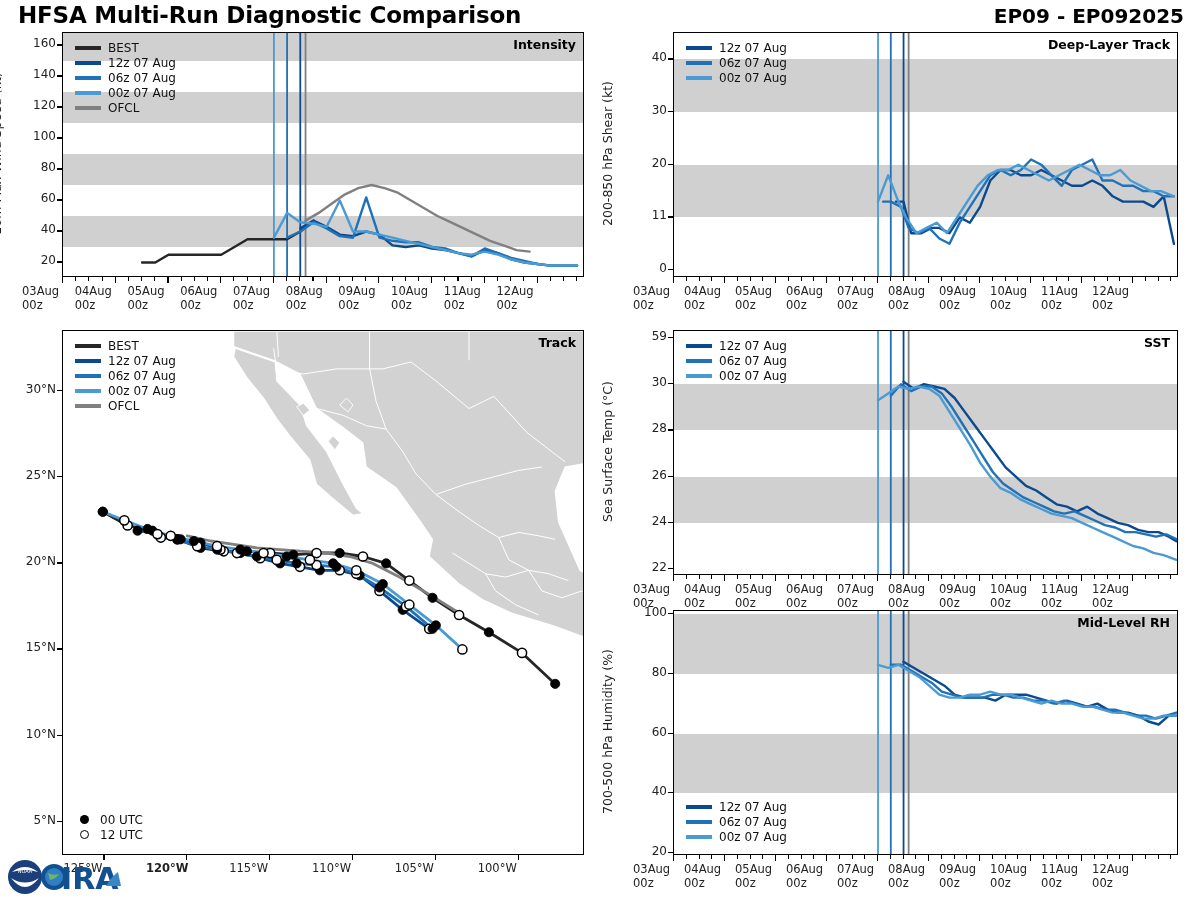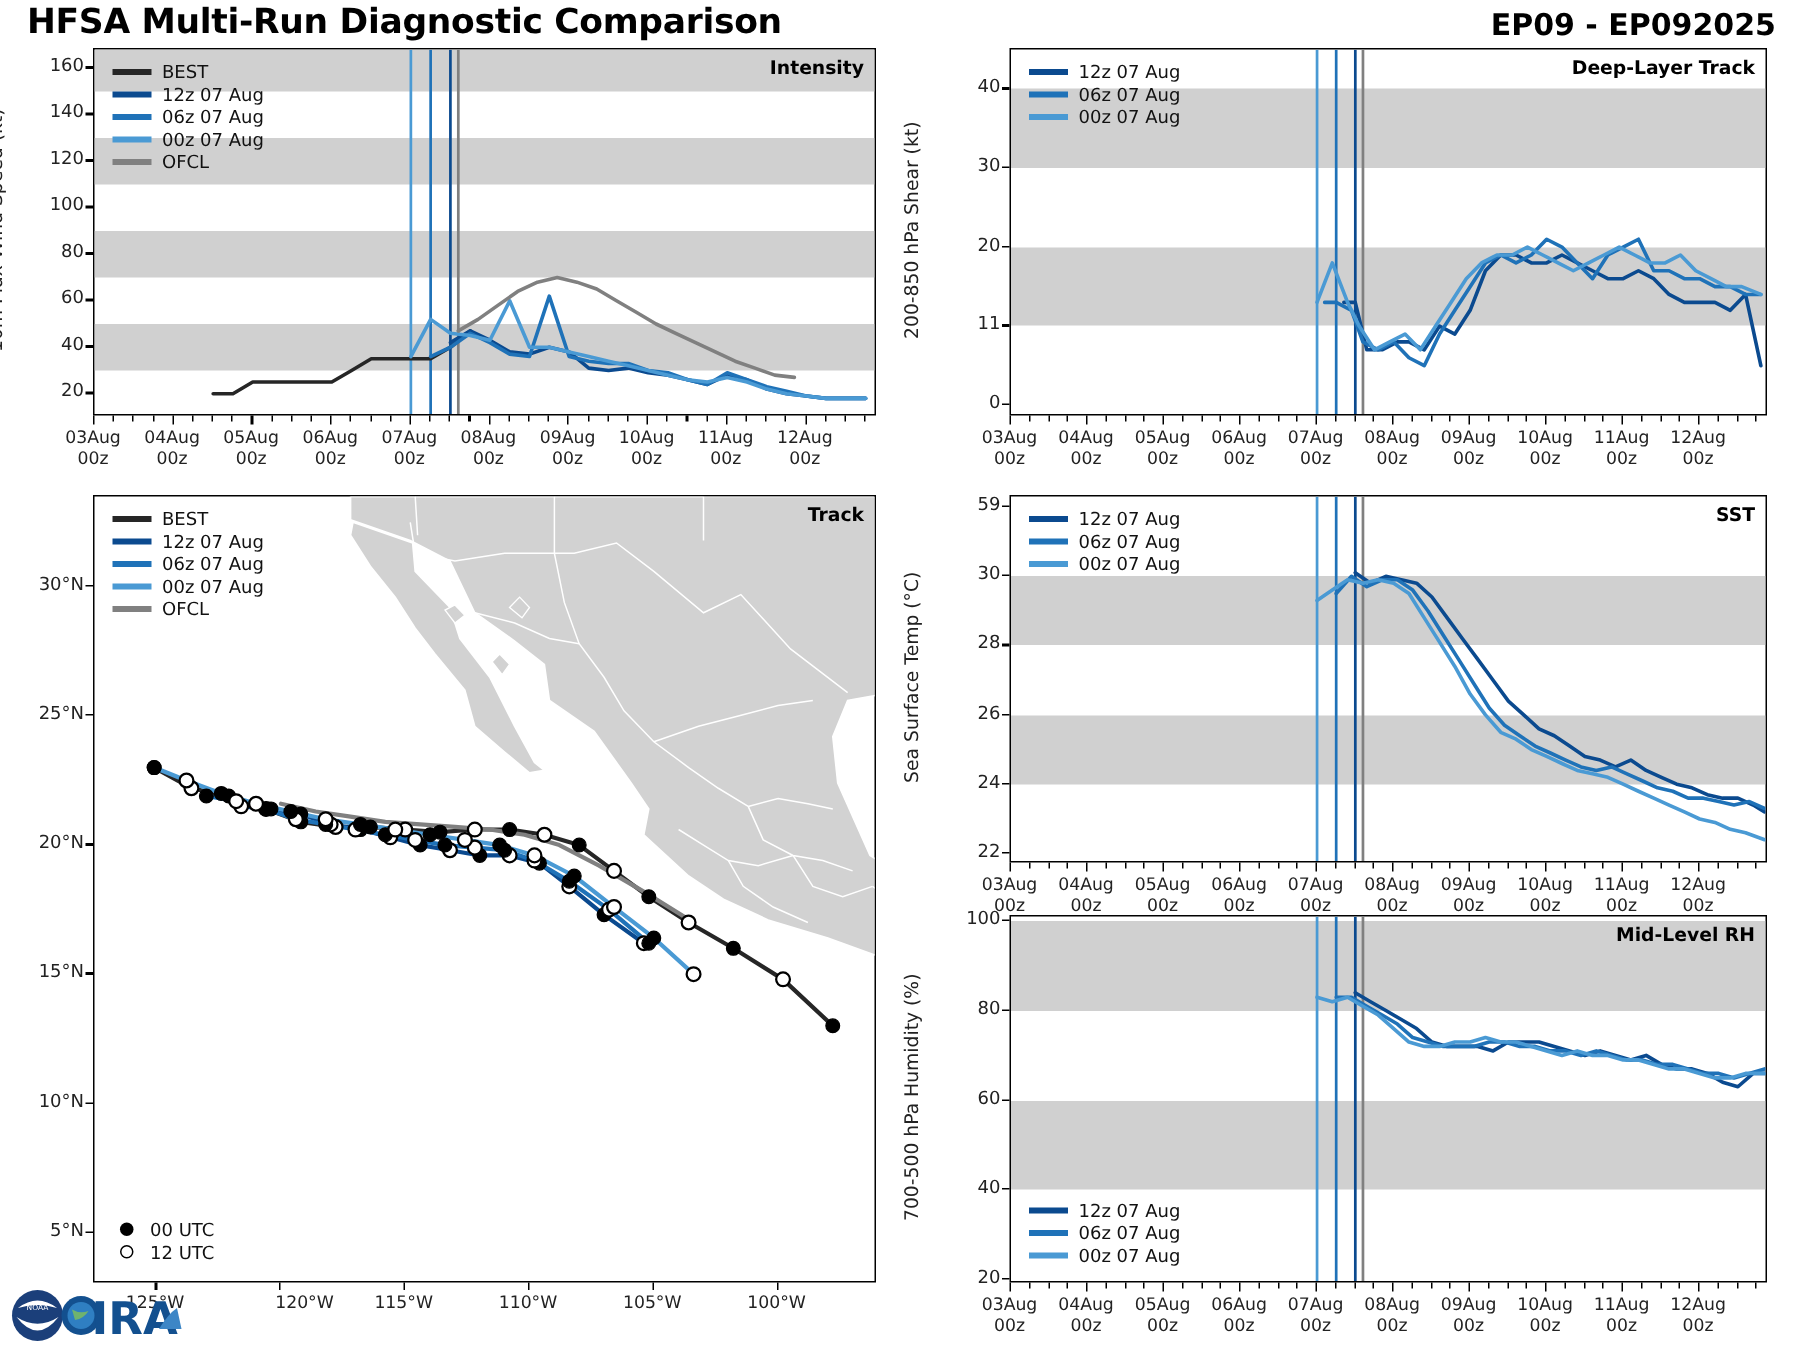--- a/index.html
+++ b/index.html
@@ -36,21 +36,21 @@
     transform-origin: 50% 50%;
     font-size: 12.5px; color: #222;
     white-space: nowrap;
     text-align: center;
   }
   .ytick {
     position: absolute; text-align: right;
     font-size: 12px; color: #222; white-space: nowrap;
   }
   .xtick {
-    position: absolute; text-align: center;
+    position: absolute; text-align: left;
     font-size: 11.5px; color: #222; white-space: nowrap;
     line-height: 1.18;
   }
   .tickmark { position: absolute; background: #000; }
   .legend-box { position: absolute; z-index: 50; }
   .legend-row { display: flex; align-items: center; height: 15px; }
   .legend-swatch { width: 26px; height: 4px; margin-right: 7px; flex: none; }
   .legend-text { font-size: 12px; color: #111; white-space: nowrap; }
   .marker-legend { position: absolute; z-index: 50; }
   .marker-row { display: flex; align-items: center; height: 15px; }
@@ -707,21 +707,21 @@
       <div class="ytick" style="left: -56px; top: 310.443px; width: 50px;">15°N</div>
       <div class="tickmark" style="left: -5px; top: 318.443px; width: 5px; height: 1.2px;"></div>
       <div class="ytick" style="left: -56px; top: 224.377px; width: 50px;">20°N</div>
       <div class="tickmark" style="left: -5px; top: 232.377px; width: 5px; height: 1.2px;"></div>
       <div class="ytick" style="left: -56px; top: 138.311px; width: 50px;">25°N</div>
       <div class="tickmark" style="left: -5px; top: 146.311px; width: 5px; height: 1.2px;"></div>
       <div class="ytick" style="left: -56px; top: 52.2459px; width: 50px;">30°N</div>
       <div class="tickmark" style="left: -5px; top: 60.2459px; width: 5px; height: 1.2px;"></div>
       <div class="xtick" style="left: 1.42857px; top: 532px; width: 80px;">125°W</div>
       <div class="tickmark" style="left: 41.4286px; top: 525px; width: 1.1px; height: 5px;"></div>
-      <div class="xtick" style="left: 101px; top: 532px; width: 80px;">120°W</div>
+      <div class="xtick" style="left: 84px; top: 532px; width: 80px; font-weight: bold;">120°W</div>
       <div class="tickmark" style="left: 124.286px; top: 525px; width: 1.1px; height: 5px;"></div>
       <div class="xtick" style="left: 167.143px; top: 532px; width: 80px;">115°W</div>
       <div class="tickmark" style="left: 207.143px; top: 525px; width: 1.1px; height: 5px;"></div>
       <div class="xtick" style="left: 250px; top: 532px; width: 80px;">110°W</div>
       <div class="tickmark" style="left: 290px; top: 525px; width: 1.1px; height: 5px;"></div>
       <div class="xtick" style="left: 332.857px; top: 532px; width: 80px;">105°W</div>
       <div class="tickmark" style="left: 372.857px; top: 525px; width: 1.1px; height: 5px;"></div>
       <div class="xtick" style="left: 415.714px; top: 532px; width: 80px;">100°W</div>
       <div class="tickmark" style="left: 455.714px; top: 525px; width: 1.1px; height: 5px;"></div>
     </div>

